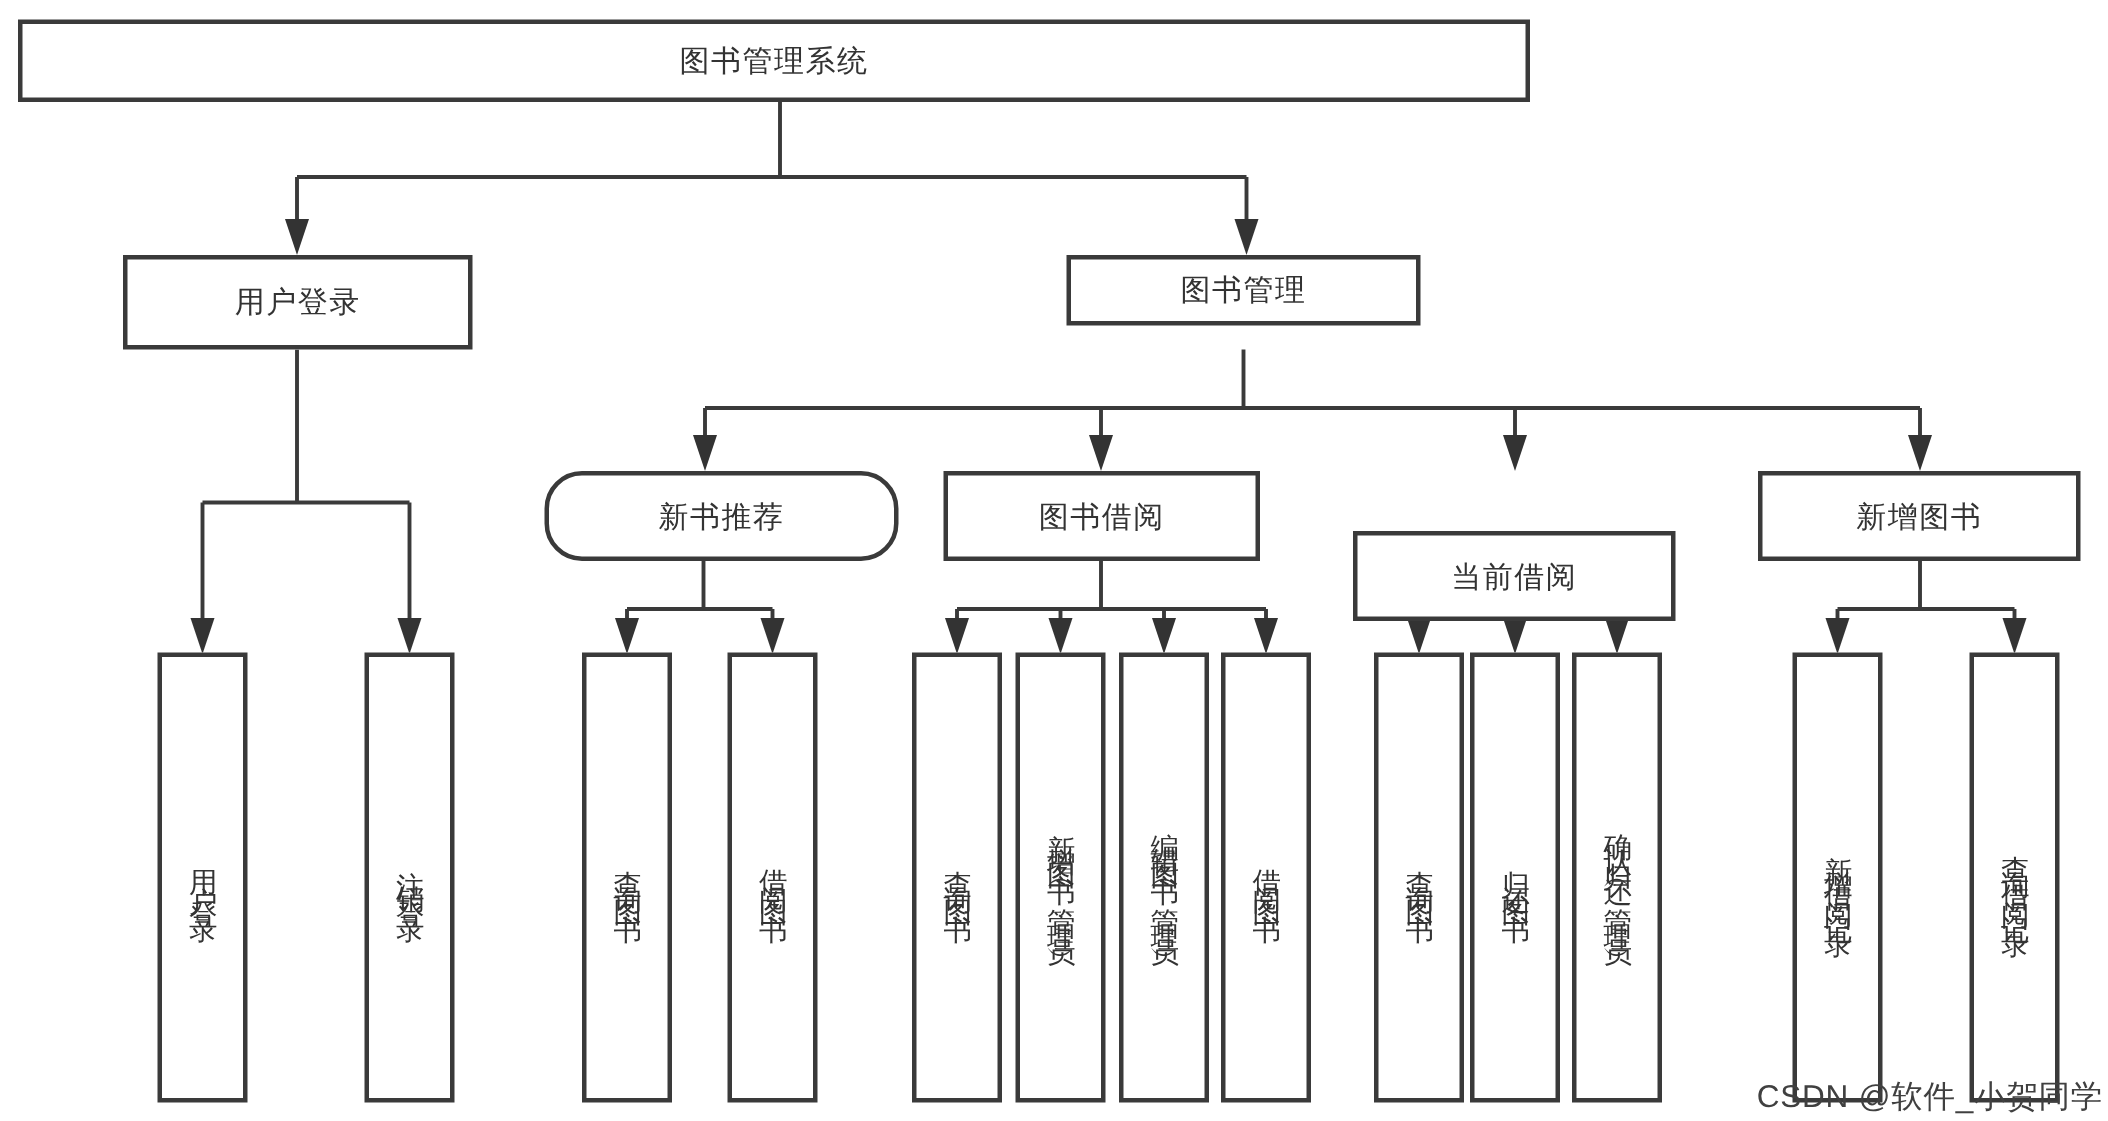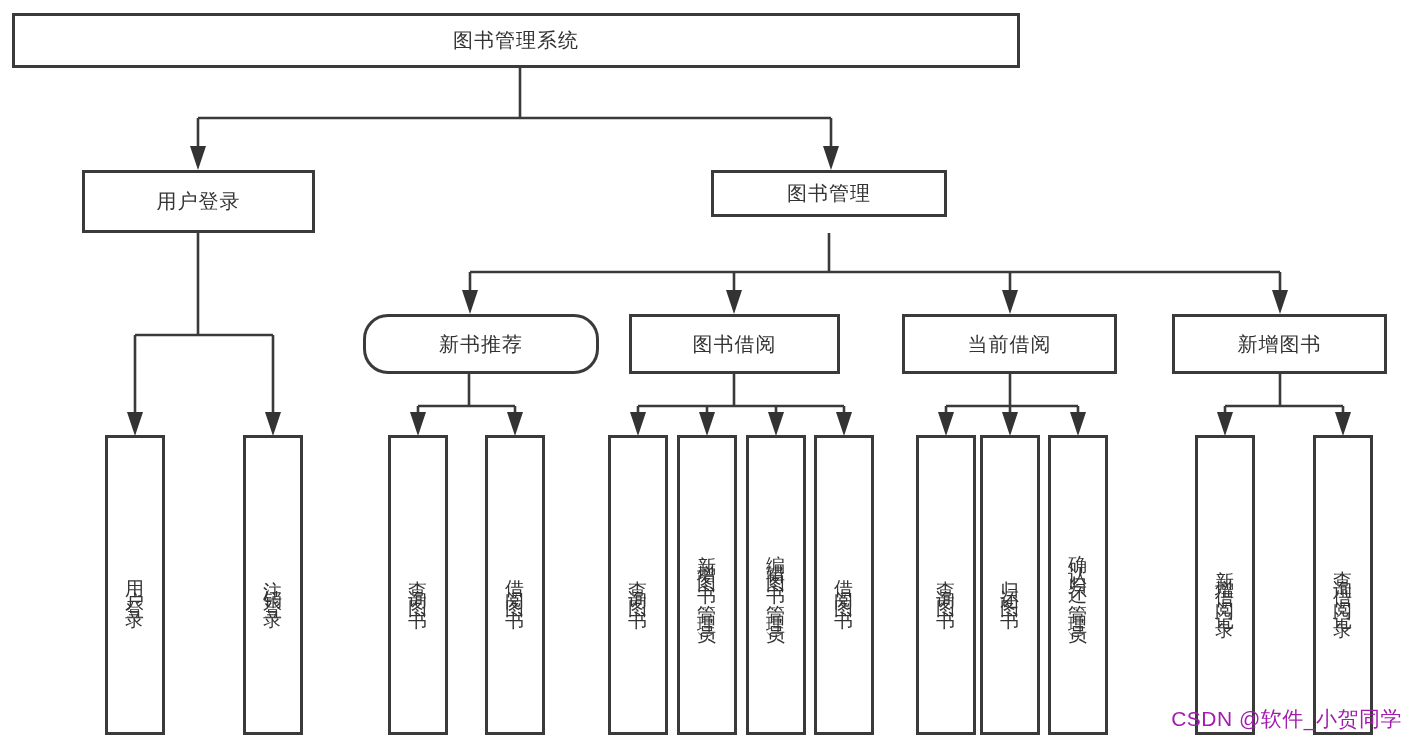--- a/index.html
+++ b/index.html
@@ -27,21 +27,21 @@
     font-size: 20px;
     letter-spacing: 1px;
     white-space: nowrap;
   }
   .root  { left: 12px;  top: 13px;  width: 1008px; height: 55px; }
   .l1-a  { left: 82px;  top: 170px; width: 233px;  height: 63px; }
   .l1-b  { left: 711px; top: 170px; width: 236px;  height: 47px; }
   .l2    { top: 314px; height: 60px; }
   .l2-a  { left: 363px;  width: 236px; border-radius: 25px; }
   .l2-b  { left: 629px;  width: 211px; }
-  .l2-c  { left: 902px;  width: 215px; }
+  .l2-c  { left: 902px;  width: 215px; margin-top: 40px; }
   .l2-d  { left: 1172px; width: 215px; }
   .leaf  { top: 435px; width: 60px; height: 300px; }
   .vtext {
     writing-mode: vertical-rl;
     text-orientation: mixed;
     font-size: 19px;
     letter-spacing: 10px;
     line-height: 1;
     white-space: nowrap;
   }
@@ -49,24 +49,24 @@
     position: absolute;
     left: 0; top: 0;
     width: 1405px; height: 747px;
     z-index: 1;
   }
   .wires path { stroke: #3a3a3a; stroke-width: 2.6; fill: none; }
   .wires polygon { fill: #333333; stroke: none; }
   .watermark {
     position: absolute;
     right: 3px;
-    bottom: 14px;
+    bottom: 2px;
     font-size: 21px;
     letter-spacing: 0.5px;
-    color: #a21caf;
+    color: #404040;
     z-index: 5;
     white-space: nowrap;
   }
 </style>
 </head>
 <body>
 
 <div class="canvas">
 
   <svg class="wires" viewBox="0 0 1405 747" xmlns="http://www.w3.org/2000/svg">

